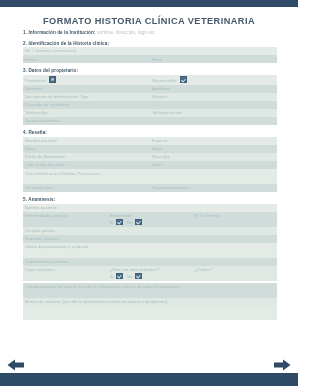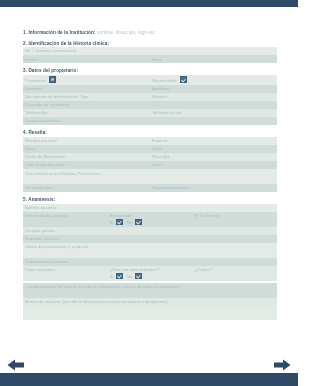--- a/index.html
+++ b/index.html
@@ -75,20 +75,21 @@
   .arrow.right{right:6px;}
   .arrow svg{display:block;}
 </style>
 </head>
 <body>
 
 <div class="page">
 
   <div class="topbar"></div>
 
+  <div class="title">FORMATO HISTORIA CLÍNICA VETERINARIA</div>
 
   <div class="sheet">
 
     <div class="sec">
       <span>1.</span>
       <span>Información de la Institución:</span>
       <span class="hint">nombre, dirección, logo etc</span>
     </div>
     <div style="height:4px"></div>
 

